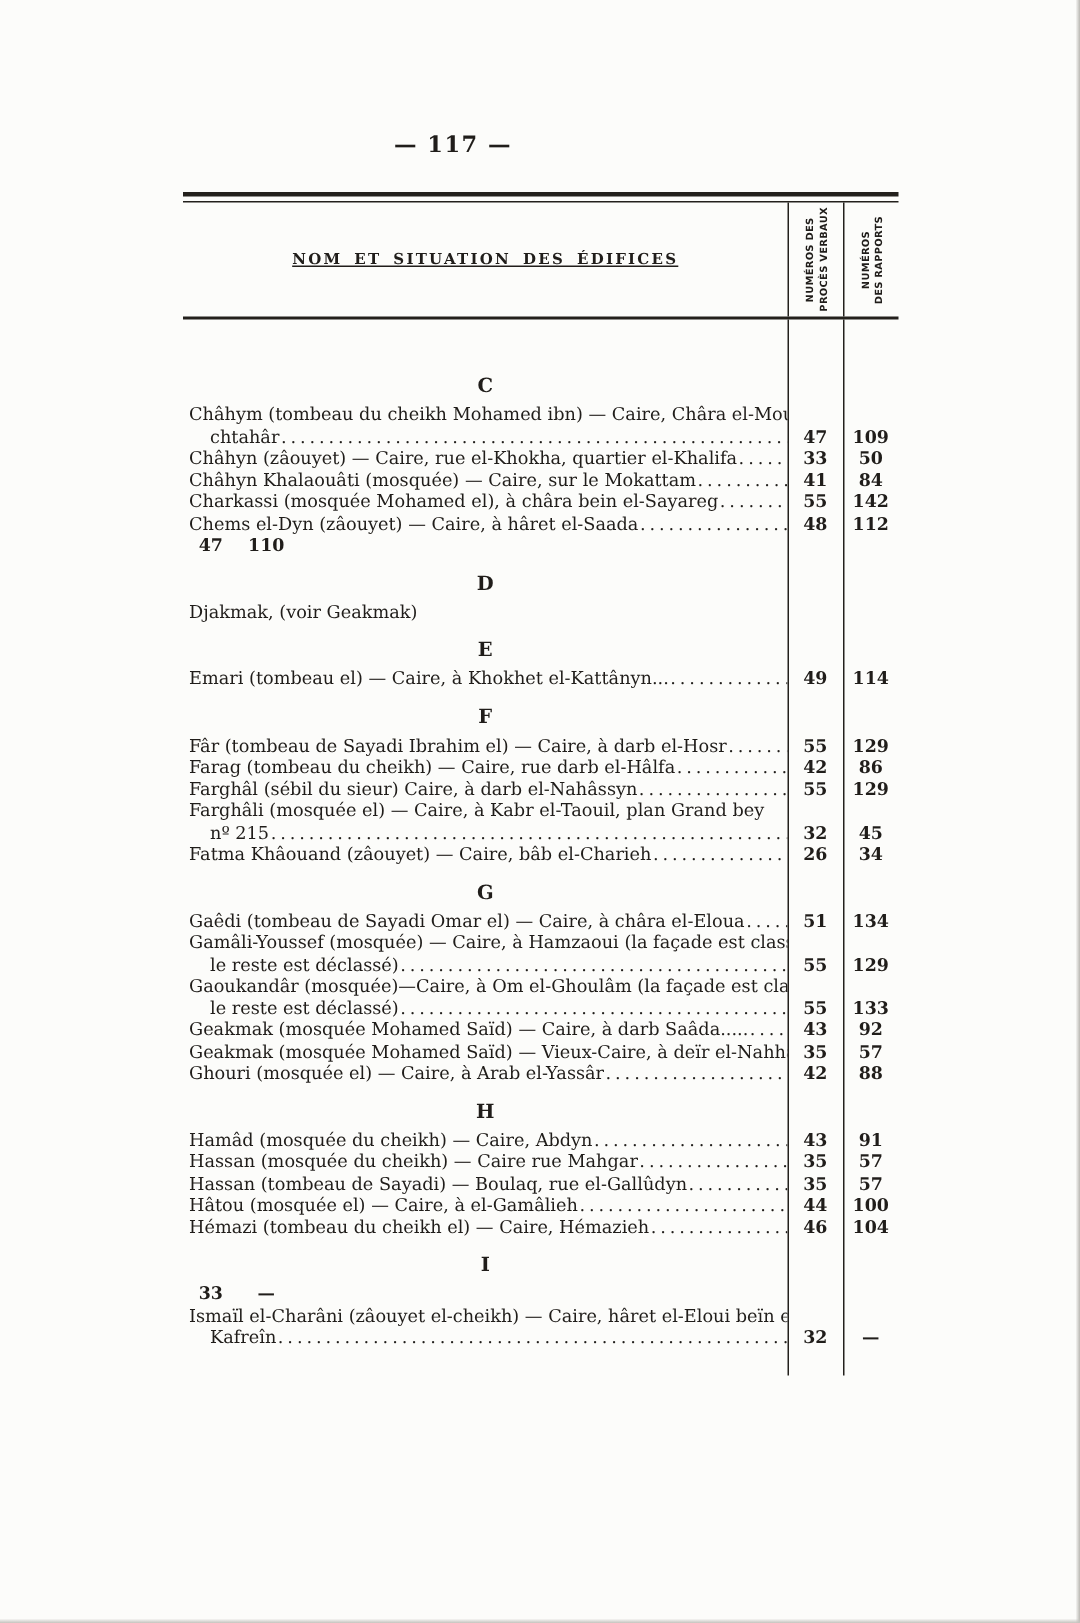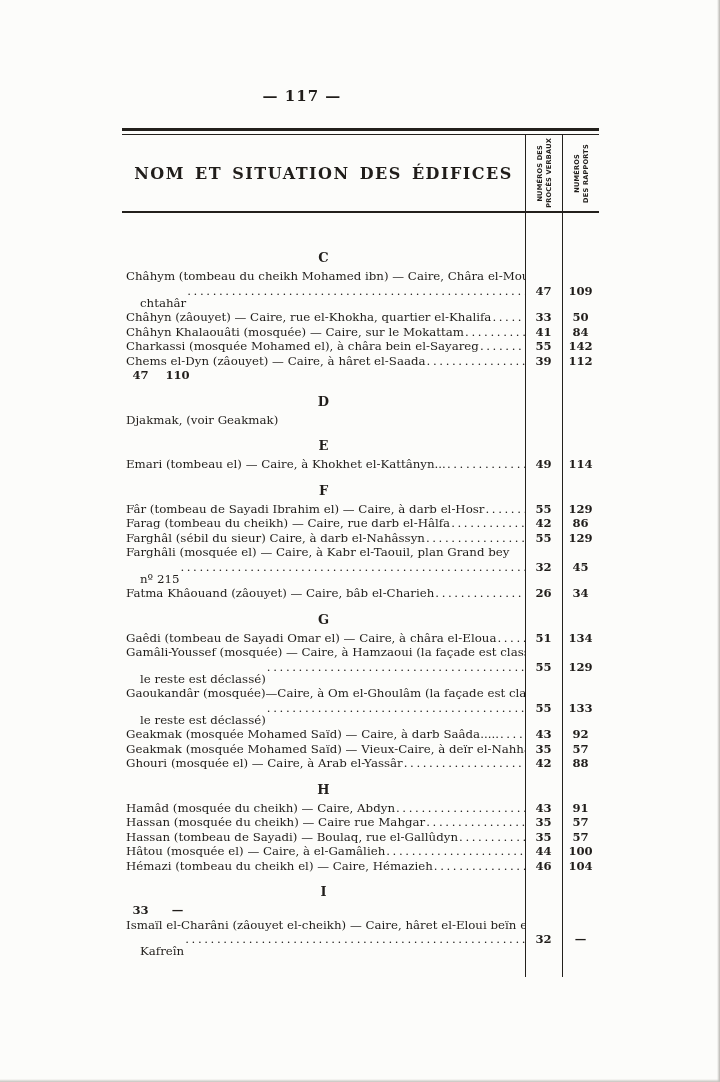--- a/index.html
+++ b/index.html
@@ -19,22 +19,23 @@
   .table {
     position:absolute; left:122px; top:128px; width:477px;
   }
   .top-rule { height:3px; border-top:3px solid #23201c; border-bottom:1px solid #23201c; }
 
   .header-row {
     display:flex; height:78px; border-bottom:2px solid #23201c; box-sizing:border-box;
   }
   .name-header {
     width:403px; display:flex; align-items:center; justify-content:center;
-    font-size:16px; font-weight:bold; letter-spacing:1.5px; word-spacing:3px;
+    font-size:10px; font-weight:bold; letter-spacing:1.5px; word-spacing:3px;
     box-sizing:border-box;
+    text-decoration:underline;
   }
   .num-col-header {
     border-left:1px solid #23201c; box-sizing:border-box;
     display:flex; align-items:center; justify-content:center; gap:1px;
   }
   .num-col-header.pv { width:37px; }
   .num-col-header.rap { width:37px; }
   .rot {
     writing-mode:vertical-rl; transform:rotate(180deg);
     font-size:6.6px; font-weight:bold; letter-spacing:0.2px; white-space:nowrap;
@@ -46,21 +47,21 @@
   .vline1 { left:403px; }
   .vline2 { left:440px; }
 
   .section-letter {
     width:403px; text-align:center; font-weight:bold; font-size:13px;
     margin:11px 0 4px 0; line-height:15px;
   }
   .row { display:flex; line-height:14.5px; font-size:11.8px; }
   .name-area { width:403px; display:flex; overflow:hidden; box-sizing:border-box; padding-left:4px; }
   .txt { white-space:nowrap; }
-  .txt.cont { padding-left:14px;margin-top:12px; }
+  .txt.cont { padding-left:14px; }
   .dots { flex:1; overflow:hidden; white-space:nowrap; }
   .dots::after {
     content:"..........................................................................................................";
     letter-spacing:2.6px; padding-left:1px;
   }
   .cell { flex:none; text-align:center; font-weight:bold; font-size:11.6px; }
   .cell.pv { width:37px; }
   .cell.rap { width:37px; }
 </style>
 </head>
@@ -125,21 +126,21 @@
           <div class="dots"></div>
         </div>
         <div class="cell pv">55</div>
         <div class="cell rap">142</div>
       </div>
       <div class="row">
         <div class="name-area">
           <div class="txt">Chems el-Dyn (zâouyet) — Caire, à hâret el-Saada</div>
           <div class="dots"></div>
         </div>
-        <div class="cell pv">39</div>
+        <div class="cell pv">48</div>
         <div class="cell rap">112</div>
       </div>
       <div class="row">
         <div class="cell pv">47</div>
         <div class="cell rap">110</div>
       </div>
       <div class="section-letter">D</div>
       <div class="row">
         <div class="name-area">
           <div class="txt">Djakmak, (voir Geakmak)</div>

